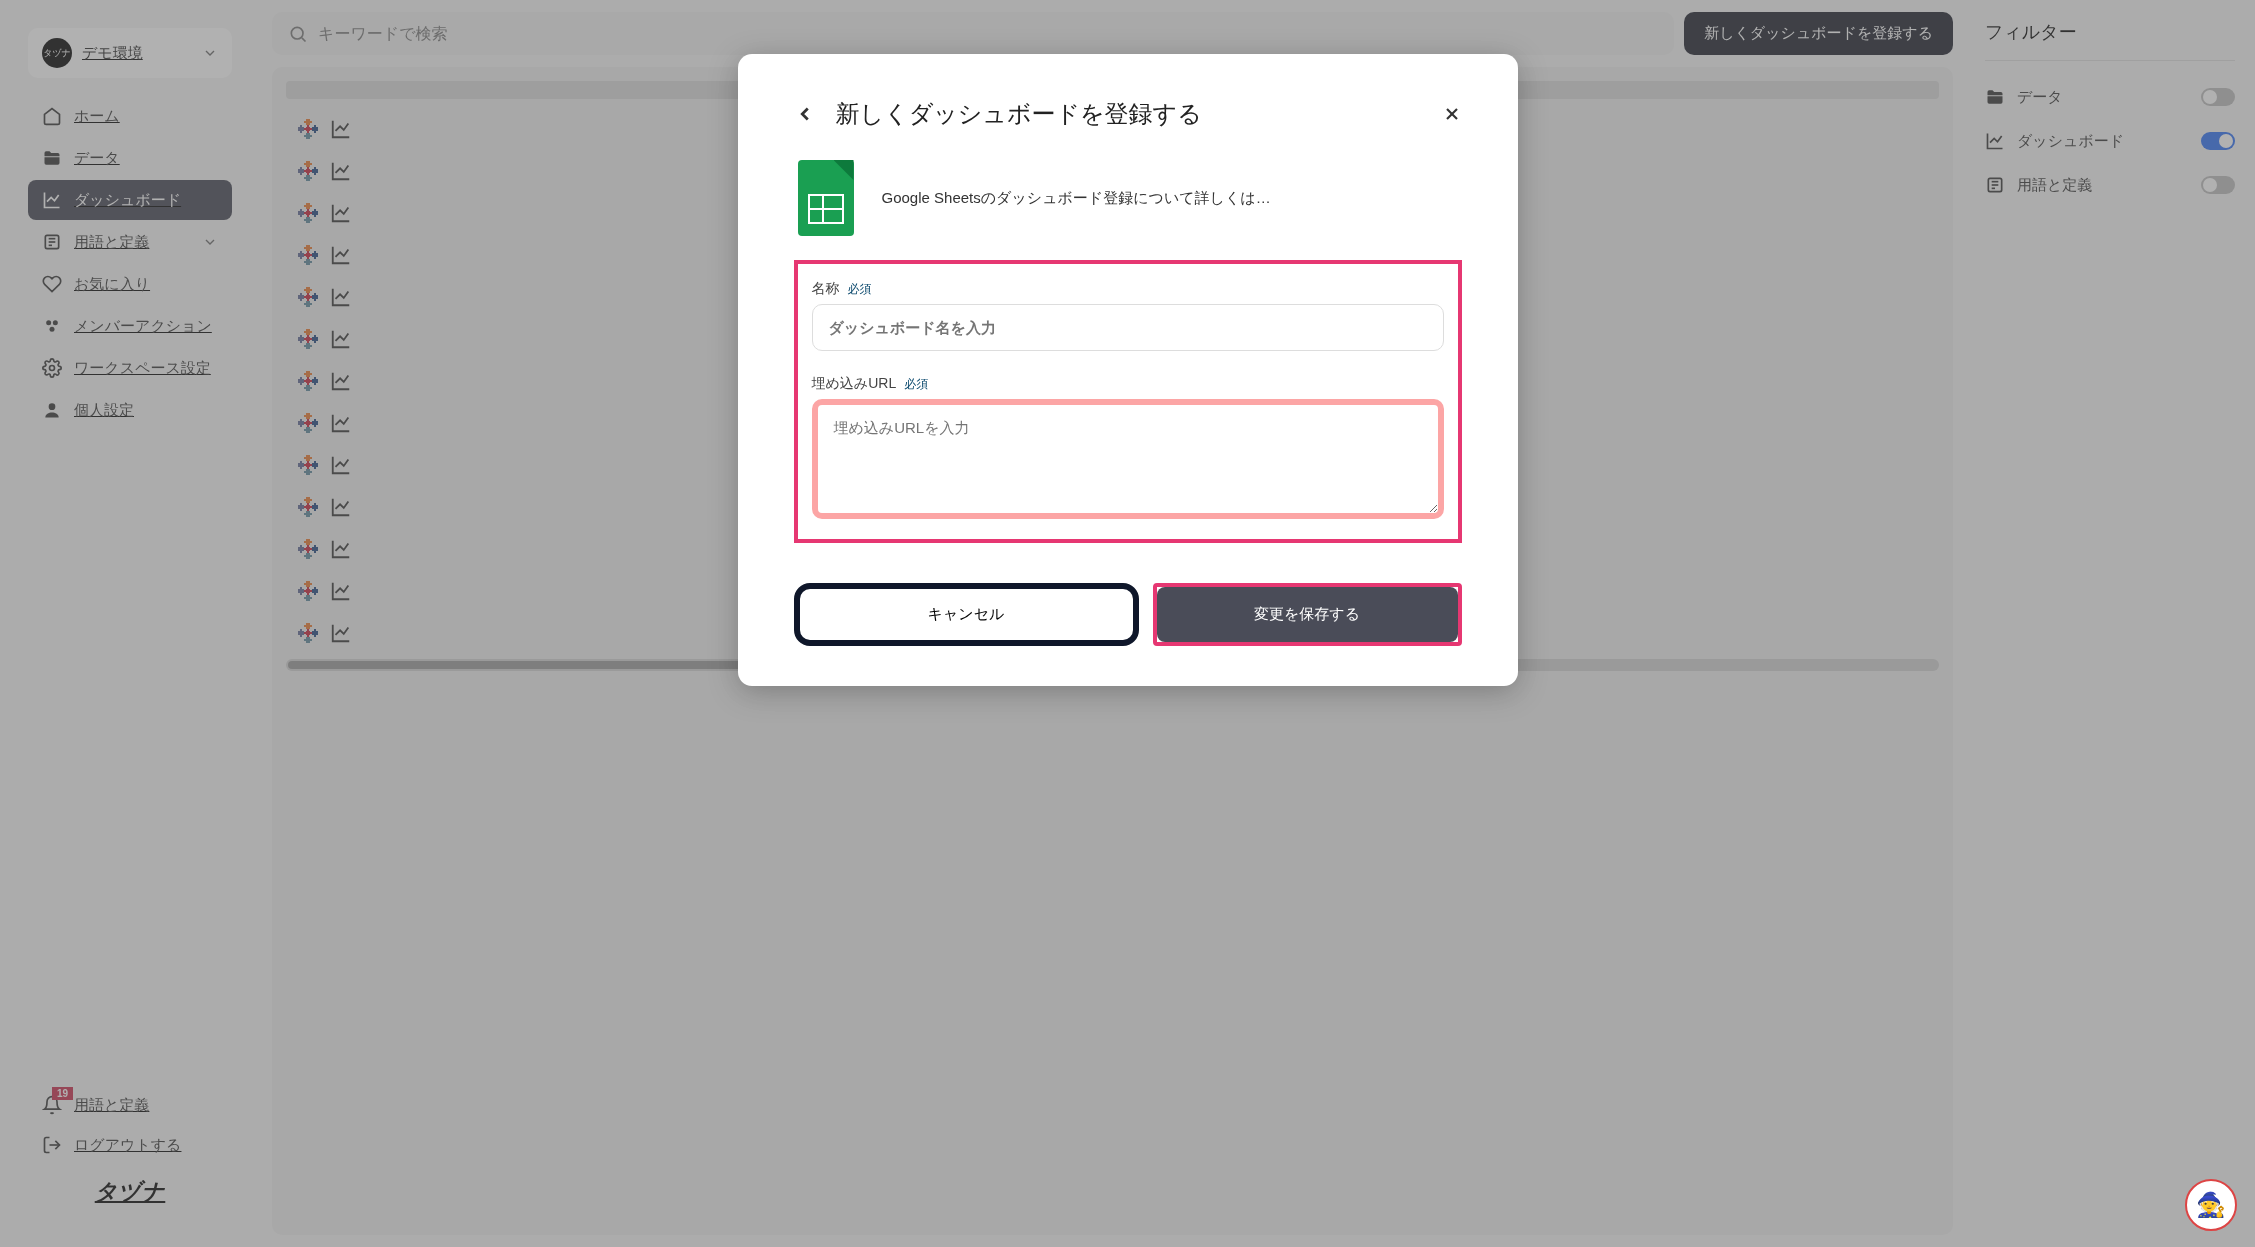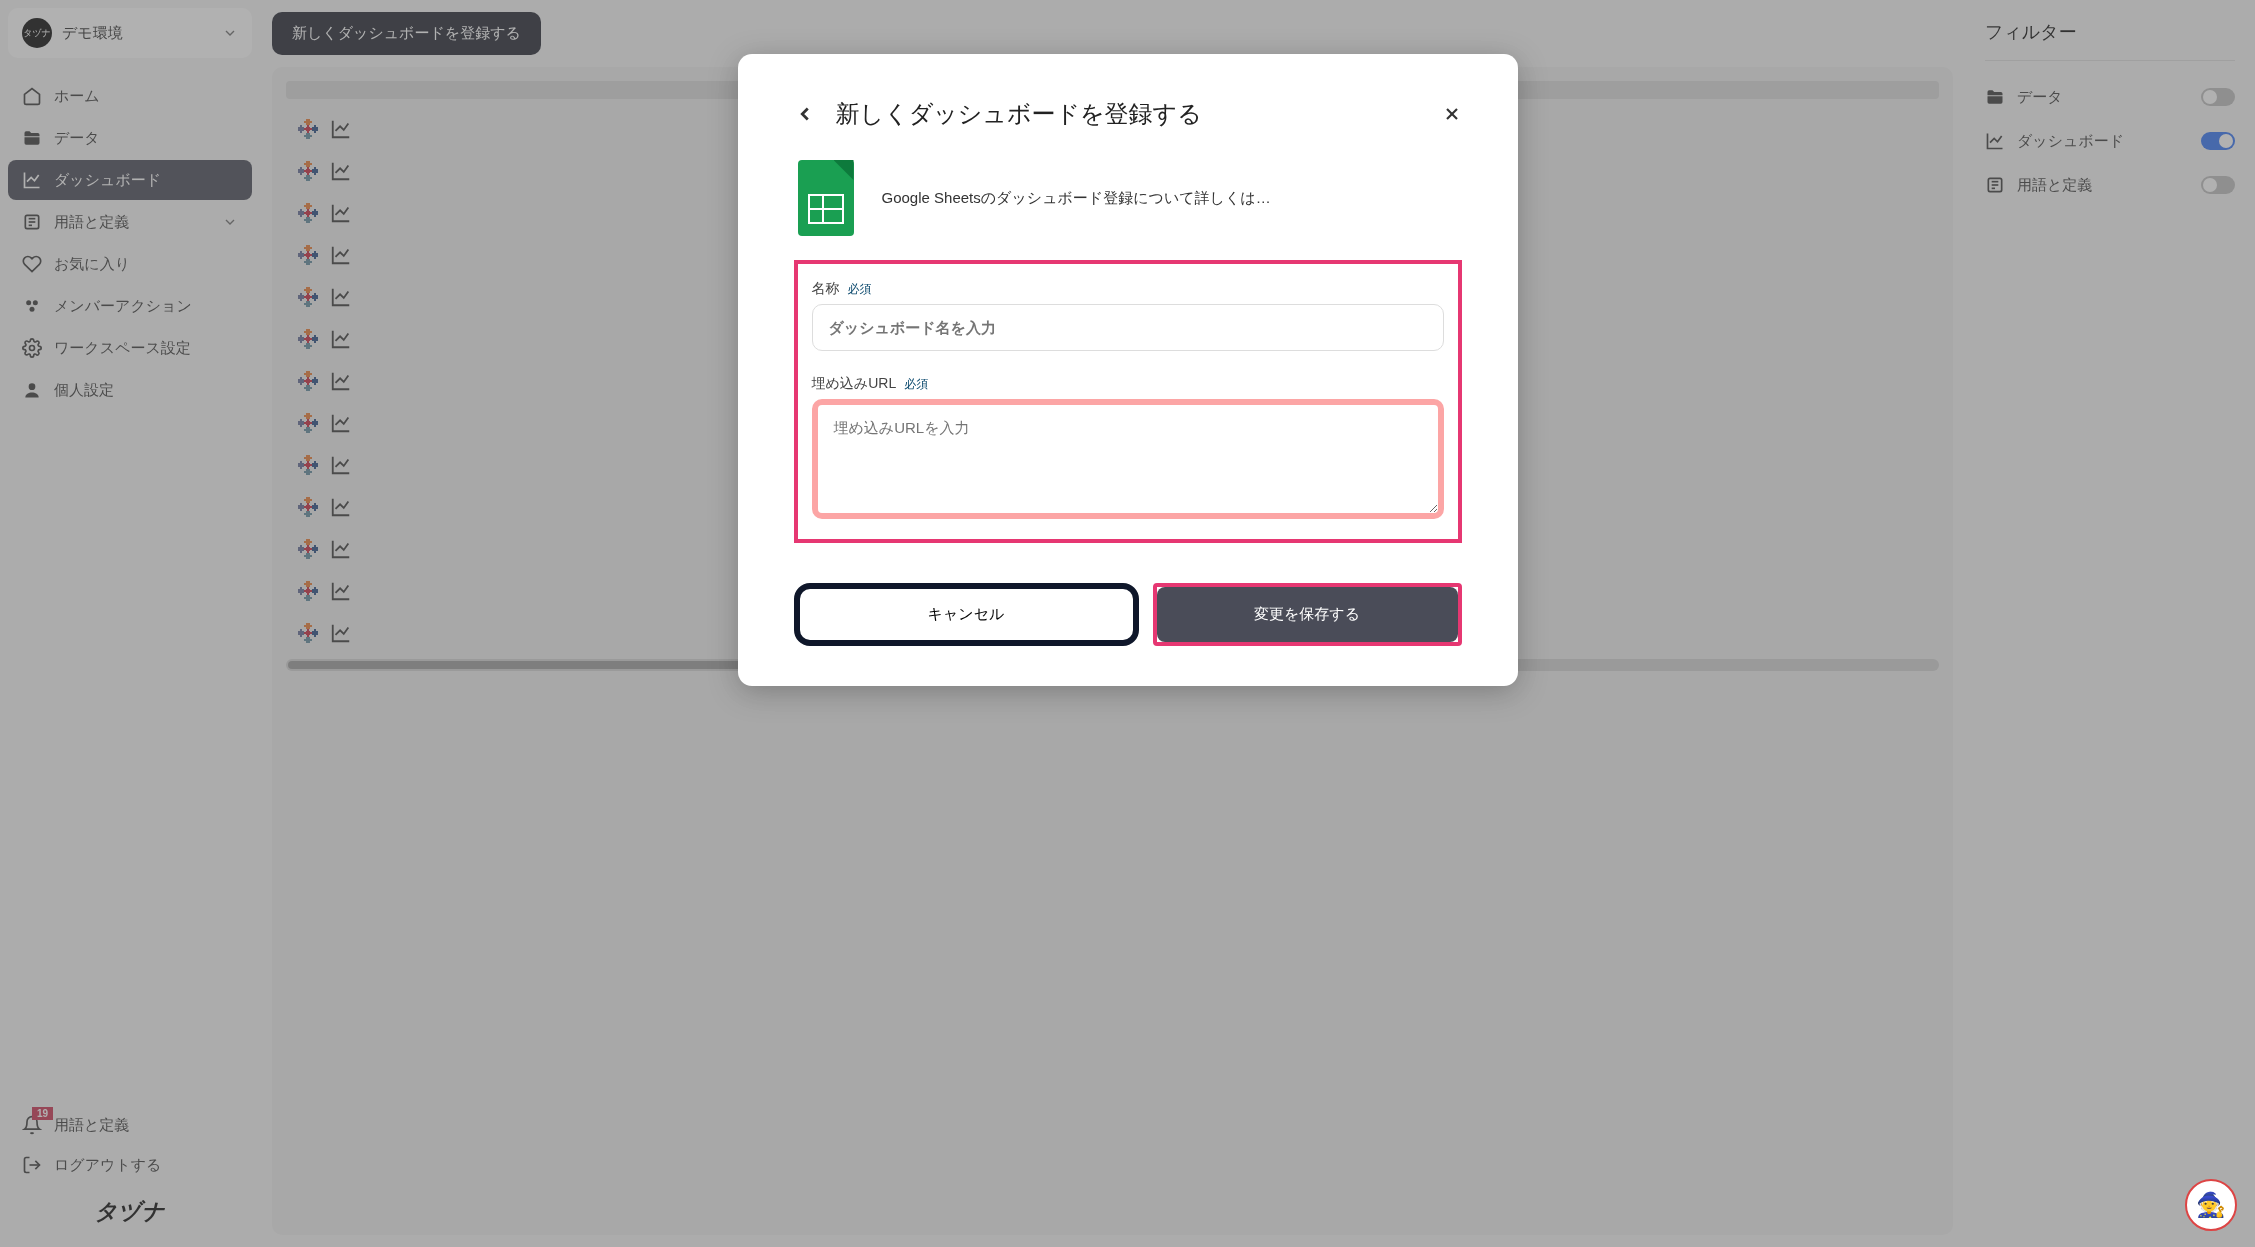--- a/index.html
+++ b/index.html
@@ -4,21 +4,21 @@
 <style>
 * { margin: 0; padding: 0; box-sizing: border-box; font-family: -apple-system, BlinkMacSystemFont, "Segoe UI", sans-serif; }
 body { background: #f5f5f5; overflow: hidden; }
 
 .app { display: flex; height: 100vh; width: 100vw; }
 
 
 .overlay { position: fixed; inset: 0; background: rgba(100,100,100,0.5); z-index: 50; }
 
 
-.sidebar { width: 260px; background: #f5f5f5; display: flex; flex-direction: column; padding: 8px; }
+.sidebar { width: 260px; background: #f5f5f5; display: flex; flex-direction: column; padding: 28px; text-decoration: underline; }
 .env-selector { display: flex; align-items: center; gap: 10px; padding: 10px 14px; background: #fff; border-radius: 10px; margin-bottom: 18px; }
 .env-logo { width: 30px; height: 30px; border-radius: 50%; background: #000; color: #fff; font-size: 9px; display: flex; align-items: center; justify-content: center; }
 .env-name { flex: 1; font-size: 15px; color: #222; }
 .chevron { width: 16px; height: 16px; }
 
 .nav { display: flex; flex-direction: column; gap: 2px; }
 .nav-item { display: flex; align-items: center; gap: 12px; padding: 10px 14px; border-radius: 8px; color: #333; font-size: 15px; cursor: pointer; }
 .nav-item.active { background: #414350; color: #fff; }
 .nav-item .icon { width: 20px; height: 20px; flex-shrink: 0; }
 .nav-item .exp { margin-left: auto; }
@@ -178,20 +178,27 @@
             <line x1="21" y1="12" x2="9" y2="12"></line>
           </svg>
         <span>ログアウトする</span>
       </div>
       <div class="brand">タヅナ</div>
     </div>
   </div>
 
   <div class="main">
     <div class="top-bar">
+      <div class="search-bar">
+        <svg width="20" height="20" viewBox="0 0 24 24" fill="none" stroke="#777" stroke-width="2">
+            <circle cx="11" cy="11" r="7"></circle>
+            <line x1="21" y1="21" x2="16.65" y2="16.65"></line>
+          </svg>
+        <input class="search-input" placeholder="キーワードで検索" style="">
+      </div>
       <button class="register-btn">新しくダッシュボードを登録する</button>
     </div>
     <div class="content-box">
       <div class="content-inner-bar"></div>
       <div class="list" id="list-container">
           <div class="list-row">
     <svg class="dots-icon" viewBox="0 0 24 24">
       <g fill="#e8762d">
                 <rect x="10" y="2" width="4" height="6"></rect>
                 <rect x="8" y="4" width="8" height="2"></rect>

